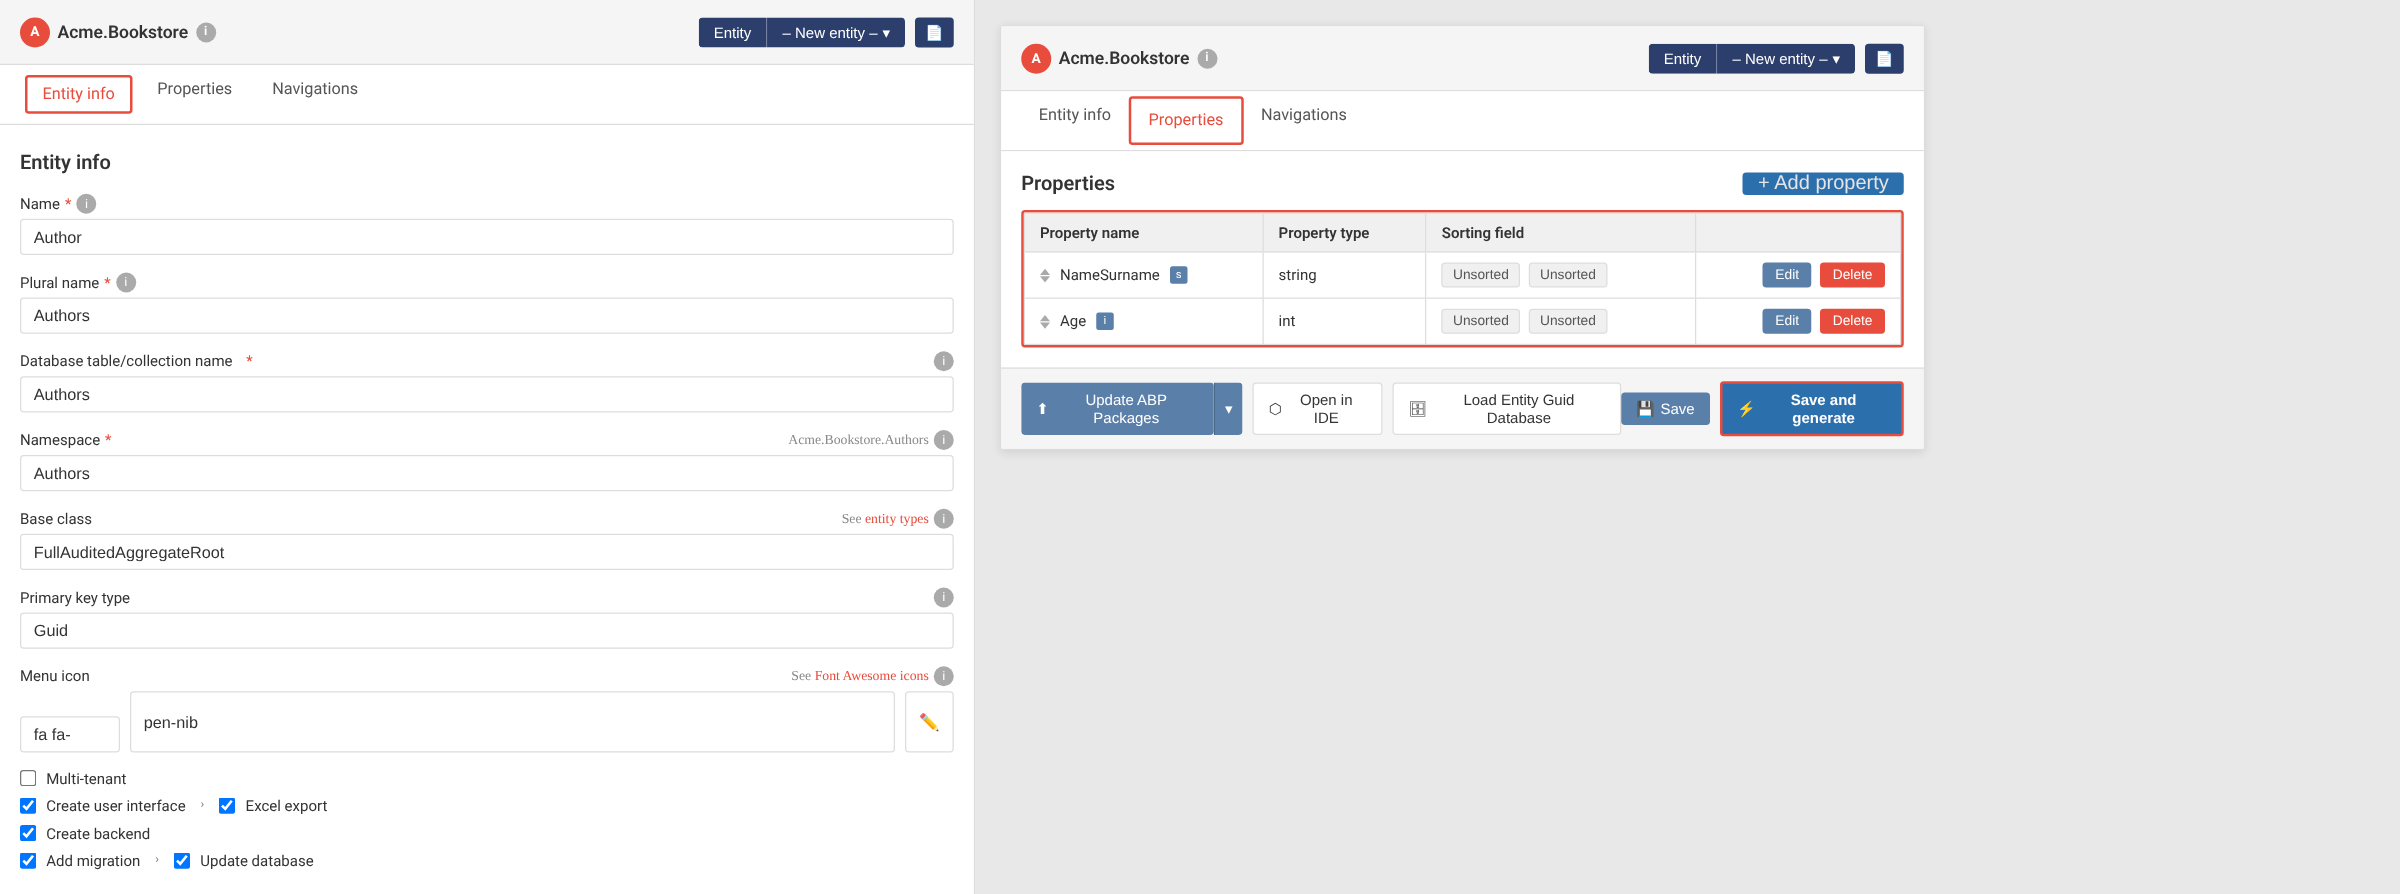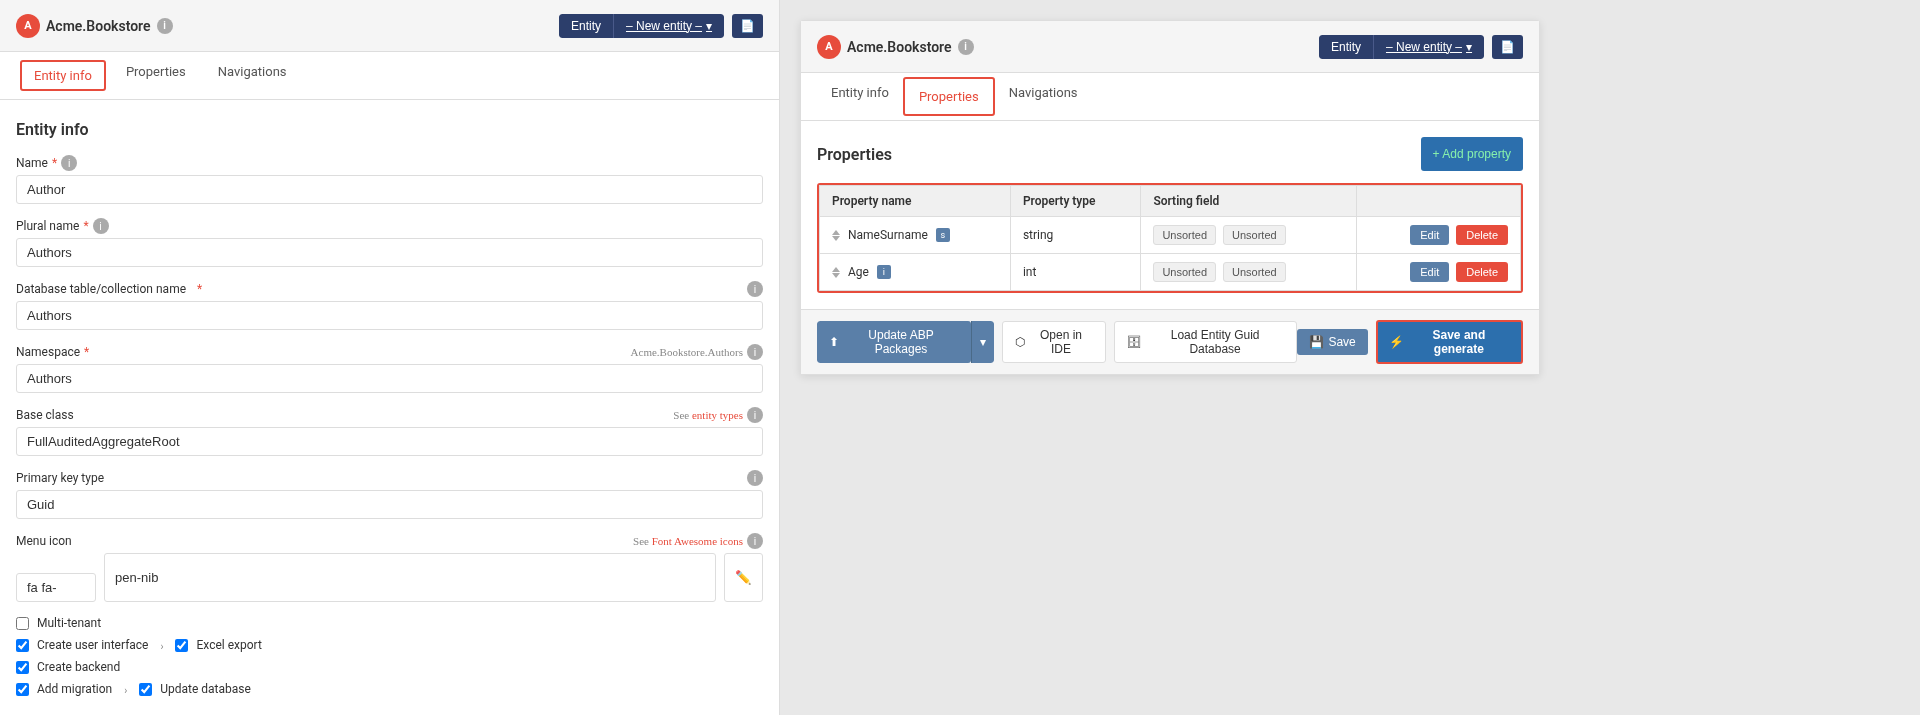--- a/index.html
+++ b/index.html
@@ -87,21 +87,20 @@
       color: white;
       border: none;
       border-left: 1px solid #4a5a8a;
       padding: 5px 12px;
       border-radius: 0 3px 3px 0;
       font-size: 12px;
       cursor: pointer;
       display: flex;
       align-items: center;
       gap: 4px;
-      text-decoration: underline;
     }
 
     .btn-icon-blue {
       background: #2c3e6b;
       color: white;
       border: none;
       padding: 5px 8px;
       border-radius: 3px;
       font-size: 12px;
       cursor: pointer;
@@ -224,21 +223,21 @@
 
     .checkbox-group {
       display: flex;
       flex-direction: column;
       gap: 8px;
       margin-top: 12px;
     }
 
     .checkbox-row {
       display: flex;
-      align-items: flex-end;
+      align-items: flex-start;
       gap: 8px;
       flex-wrap: wrap;
     }
 
     .checkbox-row label {
       font-size: 12px;
       color: #333;
       cursor: pointer;
     }
 
@@ -300,25 +299,25 @@
     }
 
     .props-title {
       font-size: 16px;
       font-weight: 600;
       color: #333;
     }
 
     .btn-add-property {
       background: #2c6fad;
-      color: #86efac;
+      color: #e5e5e5;
       border: none;
-      padding: 10px 12px;
-      border-radius: 3px;
-      font-size: 12px;
+      padding: 0 12px;
+      border-radius: 3px;
+      font-size: 16px;
       cursor: pointer;
     }
 
     .props-table {
       width: 100%;
       border-collapse: collapse;
     }
 
     .props-table th {
       background: #f0f0f0;

